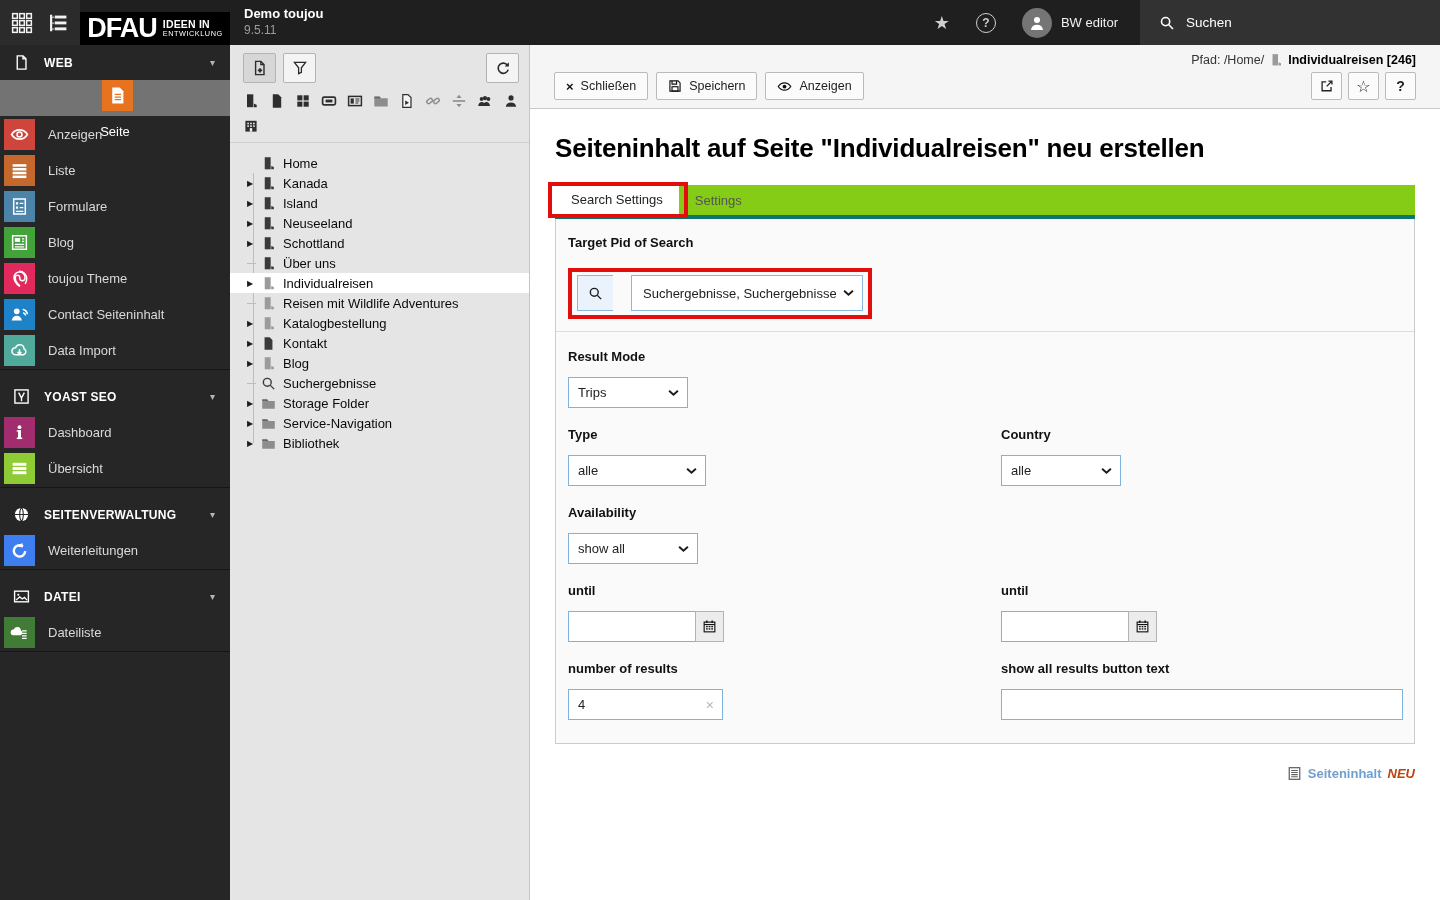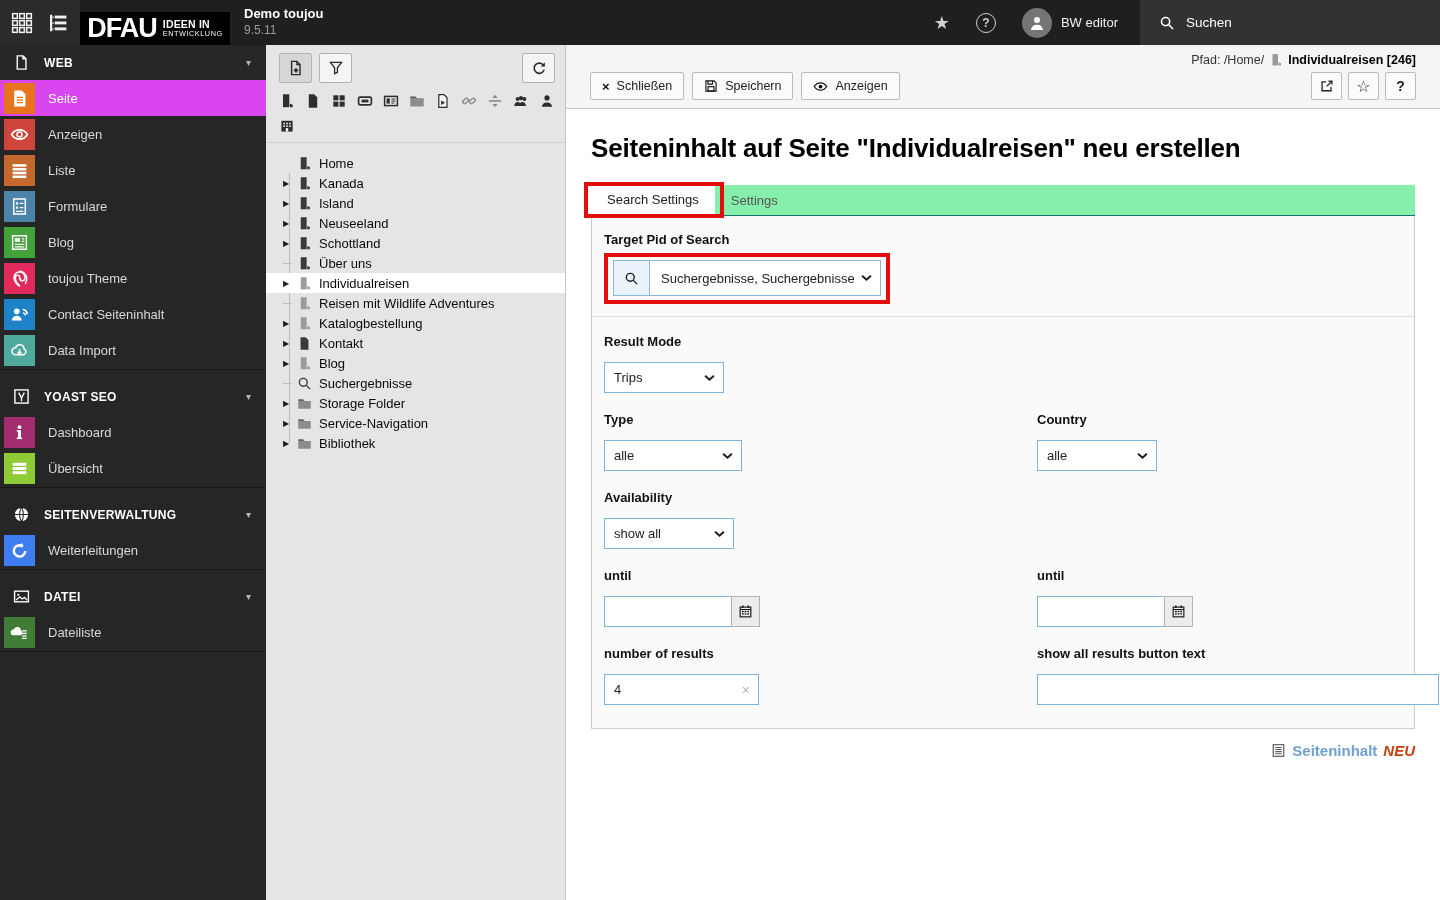--- a/index.html
+++ b/index.html
@@ -26,28 +26,28 @@
   .help-ic { width:20px; height:20px; border:1.6px solid #cfcfcf; border-radius:50%; color:#cfcfcf; font-size:12px; font-weight:700; display:flex; align-items:center; justify-content:center; }
   .user { display:flex; align-items:center; gap:9px; cursor:pointer; }
   .avatar { width:30px; height:30px; border-radius:50%; background:#757575; color:#fff; display:flex; align-items:center; justify-content:center; }
   .username { font-size:13px; color:#f0f0f0; }
   .searchbar { width:300px; background:#323232; display:flex; align-items:center; gap:11px; padding-left:19px; font-size:13.5px; color:#fff; flex-shrink:0; cursor:pointer; }
 
   
   .layout { display:flex; height:855px; }
 
   
-  .module-menu { width:266px; background:#262626; flex-shrink:0; overflow:hidden; }
+  .module-menu { width:230px; background:#262626; flex-shrink:0; overflow:hidden; }
   .menu-section { border-bottom:1px solid #161616; padding-bottom:1px; margin-bottom:9px; }
   .section-header { height:35px; display:flex; align-items:center; padding:0 15px 0 13px; color:#fff; cursor:pointer; }
   .section-header .icon { width:17px; height:17px; margin-right:14px; color:#fff; }
   .section-label { font-size:12px; font-weight:700; letter-spacing:.3px; flex:1; }
   .section-caret { color:#b5b5b5; font-size:10px; }
   .menu-item { height:36px; display:flex; align-items:center; gap:13px; cursor:pointer; }
-  .menu-item.selected { background:#d946ef; }
+  .menu-item.selected { background:#737373;flex-direction:column; }
   .mod-icon { width:31px; height:31px; margin-left:4px; display:flex; align-items:center; justify-content:center; color:#fff; flex-shrink:0; }
   .mod-icon svg { width:19px; height:19px; }
   .menu-item-label { font-size:13px; color:#d9d9d9; }
   .menu-item.selected .menu-item-label { color:#fff; }
 
   
   .tree-panel { width:300px; background:#e5e5e5; border-right:1px solid #c3c3c3; flex-shrink:0; display:flex; flex-direction:column; }
   .tree-toolbar { padding:8px 10px 4px 13px; border-bottom:1px solid #cfcfcf; }
   .ttb-row1 { display:flex; gap:7px; margin-bottom:10px; }
   .ttb-btn { width:33px; height:30px; border:1px solid #b3b3b3; border-radius:2px; background:#f4f4f4; display:flex; align-items:center; justify-content:center; color:#2b2b2b; cursor:pointer; }
@@ -78,49 +78,49 @@
   .btn-row { display:flex; align-items:center; }
   .btn { height:28px; border:1px solid #bbb; border-radius:2px; background:#fbfbfb; display:inline-flex; align-items:center; gap:7px; padding:0 11px; font-size:12.5px; color:#222; margin-right:8px; cursor:pointer; }
   .btn .icon { color:#111; }
   .square-btns { margin-left:auto; display:flex; gap:6px; }
   .sq-btn { width:31px; height:28px; border:1px solid #bbb; border-radius:2px; background:#fbfbfb; display:inline-flex; align-items:center; justify-content:center; color:#222; font-size:14px; font-weight:700; cursor:pointer; }
 
   .content { padding:24px 25px 0; position:relative; flex:1; }
   .page-title { font-size:26px; font-weight:600; color:#000; letter-spacing:-.2px; }
 
   .tabs-area { margin-top:21px; }
-  .tabbar { display:flex; background:#86efac; border-bottom:1px solid #0f766e; }
+  .tabbar { display:flex; background:#84cc16; border-bottom:4px solid #0f766e; }
   .tab { padding:0 16px; height:30px; display:flex; align-items:center; font-size:13px; color:#555; position:relative; cursor:pointer; }
   .tab.active { background:#fff; color:#222; margin-bottom:-1px; border-bottom:1px solid #fff; }
   .annotation { position:absolute; border:4px solid #e30d0d; pointer-events:none; z-index:5; }
   .annot-tab { top:-3px; left:-7px; right:-9px; bottom:-4px; }
   .annot-select { top:-7px; left:-9px; right:-9px; bottom:-8px; }
 
   .form-panel { background:#fafafa; border:1px solid #ccc; border-top:none; }
   .panel-section1 { padding:16px 12px 18px; border-bottom:1px solid #ddd; }
   .panel-section2 { padding:17px 12px 4px; }
   .field-label { font-size:13px; font-weight:700; color:#111; margin-bottom:13px; }
   .field { margin-bottom:19px; }
   .grid2 { display:grid; grid-template-columns:433px 1fr; }
 
-  .target-group { display:inline-flex; position:relative; margin:0 0 2px 9px; }
+  .target-group { display:inline-flex; position:relative; margin:12px 0 2px 9px;gap:18px; }
   .tp-icon { width:36px; height:36px; background:#eaf3fb; border:1px solid #8ab7dd; border-right:none; display:flex; align-items:center; justify-content:center; color:#1c1c1c; }
   select { appearance:none; -webkit-appearance:none; border-radius:0; color:#222; font-family:"Liberation Sans", sans-serif; }
   .sel { position:relative; display:inline-block; }
   .sel .chev { position:absolute; right:9px; top:50%; transform:translateY(-50%); pointer-events:none; color:#1c1c1c; }
   select.tp { height:36px; width:232px; border:1px solid #8ab7dd; background:#fff; font-size:13px; padding:0 26px 0 11px; }
   select.std { height:31px; border:1px solid #7fb2dc; background:#fff; font-size:13px; padding:0 24px 0 9px; }
   .w120 { width:120px; } .w138 { width:138px; } .w130 { width:130px; }
   input.std { height:31px; border:1px solid #7fb2dc; background:#fff; font-size:13px; padding:0 9px; color:#222; font-family:"Liberation Sans", sans-serif; }
   .input-group { display:inline-flex; }
   .cal-btn { width:29px; height:31px; border:1px solid #b3b3b3; border-left:1px solid #b3b3b3; margin-left:-1px; background:#ececec; display:flex; align-items:center; justify-content:center; color:#111; cursor:pointer; }
   .clearable { position:relative; display:inline-block; }
   .clear-x { position:absolute; right:9px; top:50%; transform:translateY(-52%); color:#b5b5b5; font-size:14px; cursor:pointer; }
 
-  .record-footer { display:flex; justify-content:flex-end; align-items:center; gap:6px; margin-top:13px; font-size:15px; font-weight:700; }
+  .record-footer { display:flex; justify-content:flex-end; align-items:center; gap:6px; margin-top:22px; font-size:13px; font-weight:700; }
   .footer-icon { color:#5e5e5e; }
   .footer-label { color:#6fa0d2; cursor:pointer; }
   .footer-state { color:#c2410c;font-style:italic; }
 </style>
 </head>
 <body>
 
 <div class="topbar">
   <div class="toggles">
     <span class="toggle-btn">

